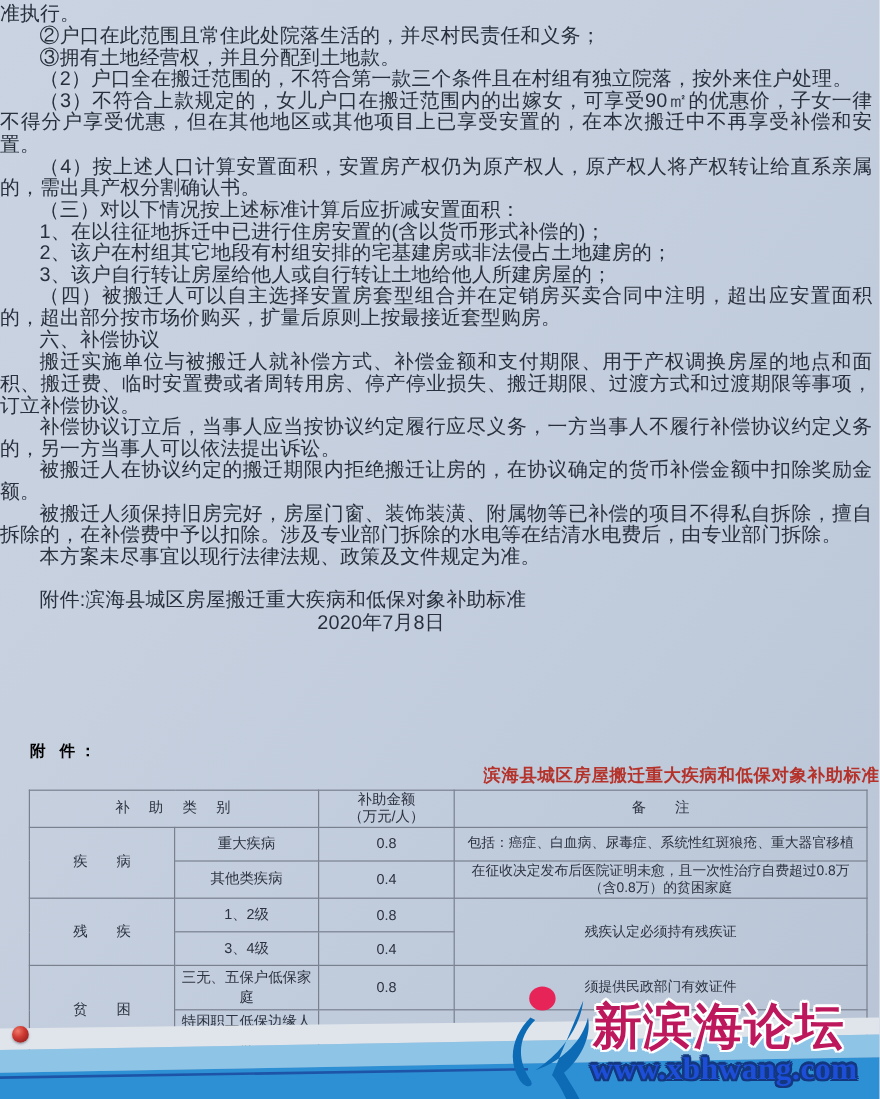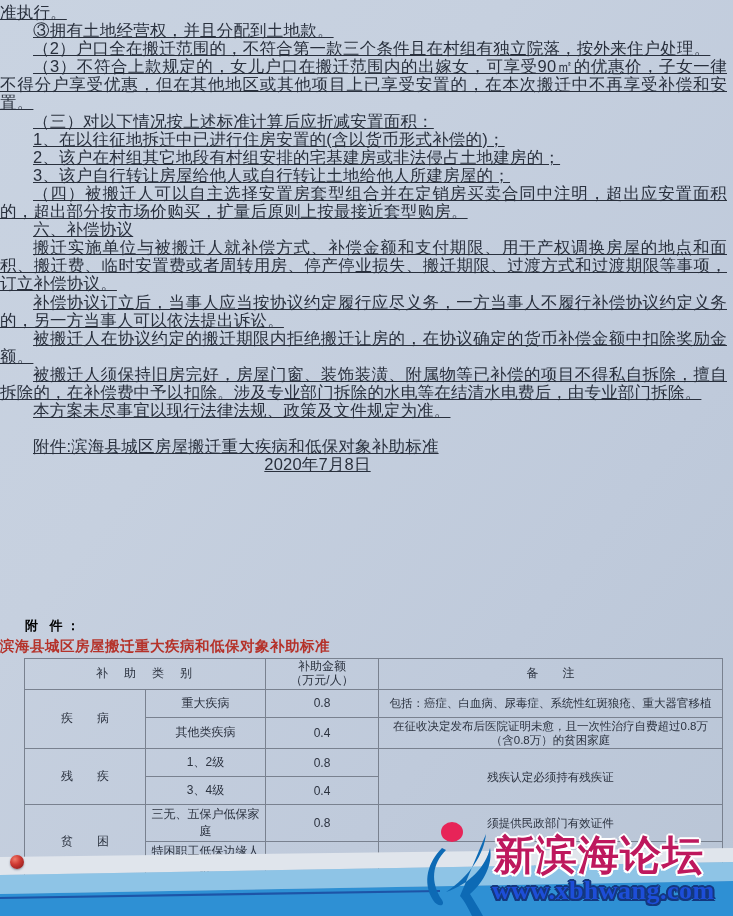--- a/index.html
+++ b/index.html
@@ -9,32 +9,31 @@
     background:linear-gradient(128deg,#c9d3e1 0%,#c6d0df 35%,#bfcadb 70%,#b9c5d6 100%);
   }
   .photo{position:absolute;inset:0;}
   
   .body-text{
     position:absolute;left:0;top:3px;width:733px;box-sizing:border-box;
     padding-right:6px;
     font-size:16.5px;line-height:18.1px;color:#29303d;
     text-align:justify;text-justify:inter-ideograph;
     letter-spacing:0.2px;
-    text-decoration:underline;
   }
   .body-text p{margin:0;}
   .body-text p.ind{text-indent:2em;}
   .attach-line{margin-top:18px !important;text-indent:2em;}
   .date-line{text-align:center;padding-right:92px;margin-top:0 !important;}
   .red-label{
     position:absolute;left:25px;top:617px;
     color:#000000;font-weight:bold;font-size:13px;letter-spacing:4px;
   }
   .red-title{
-    position:absolute;left:0;top:637px;width:733px;text-align:left;
+    position:absolute;left:0;top:637px;width:733px;text-align:right;
     color:#b5322a;font-weight:bold;font-size:14.5px;letter-spacing:0.5px;
   }
   
   table.subsidy{
     position:absolute;left:24px;top:658px;width:698px;height:199px;
     border-collapse:collapse;table-layout:fixed;
     font-size:12px;color:#2c3340;text-align:center;
   }
   table.subsidy th,table.subsidy td{
     border:1px solid #79818f;padding:1px 3px;font-weight:normal;vertical-align:middle;
@@ -69,23 +68,25 @@
       -1.5px -1.5px 0 #14387f,1.5px -1.5px 0 #14387f,-1.5px 1.5px 0 #14387f,1.5px 1.5px 0 #14387f;
   }
 </style>
 </head>
 <body>
 
 <div class="photo">
 
   <div class="body-text">
     <p>准执行。</p>
+    <p class="ind">②户口在此范围且常住此处院落生活的，并尽村民责任和义务；</p>
     <p class="ind">③拥有土地经营权，并且分配到土地款。</p>
     <p class="ind">（2）户口全在搬迁范围的，不符合第一款三个条件且在村组有独立院落，按外来住户处理。</p>
     <p class="ind">（3）不符合上款规定的，女儿户口在搬迁范围内的出嫁女，可享受90㎡的优惠价，子女一律不得分户享受优惠，但在其他地区或其他项目上已享受安置的，在本次搬迁中不再享受补偿和安置。</p>
+    <p class="ind">（4）按上述人口计算安置面积，安置房产权仍为原产权人，原产权人将产权转让给直系亲属的，需出具产权分割确认书。</p>
     <p class="ind">（三）对以下情况按上述标准计算后应折减安置面积：</p>
     <p class="ind">1、在以往征地拆迁中已进行住房安置的(含以货币形式补偿的)；</p>
     <p class="ind">2、该户在村组其它地段有村组安排的宅基建房或非法侵占土地建房的；</p>
     <p class="ind">3、该户自行转让房屋给他人或自行转让土地给他人所建房屋的；</p>
     <p class="ind">（四）被搬迁人可以自主选择安置房套型组合并在定销房买卖合同中注明，超出应安置面积的，超出部分按市场价购买，扩量后原则上按最接近套型购房。</p>
     <p class="ind">六、补偿协议</p>
     <p class="ind">搬迁实施单位与被搬迁人就补偿方式、补偿金额和支付期限、用于产权调换房屋的地点和面积、搬迁费、临时安置费或者周转用房、停产停业损失、搬迁期限、过渡方式和过渡期限等事项，订立补偿协议。</p>
     <p class="ind">补偿协议订立后，当事人应当按协议约定履行应尽义务，一方当事人不履行补偿协议约定义务的，另一方当事人可以依法提出诉讼。</p>
     <p class="ind">被搬迁人在协议约定的搬迁期限内拒绝搬迁让房的，在协议确定的货币补偿金额中扣除奖励金额。</p>
     <p class="ind">被搬迁人须保持旧房完好，房屋门窗、装饰装潢、附属物等已补偿的项目不得私自拆除，擅自拆除的，在补偿费中予以扣除。涉及专业部门拆除的水电等在结清水电费后，由专业部门拆除。</p>

